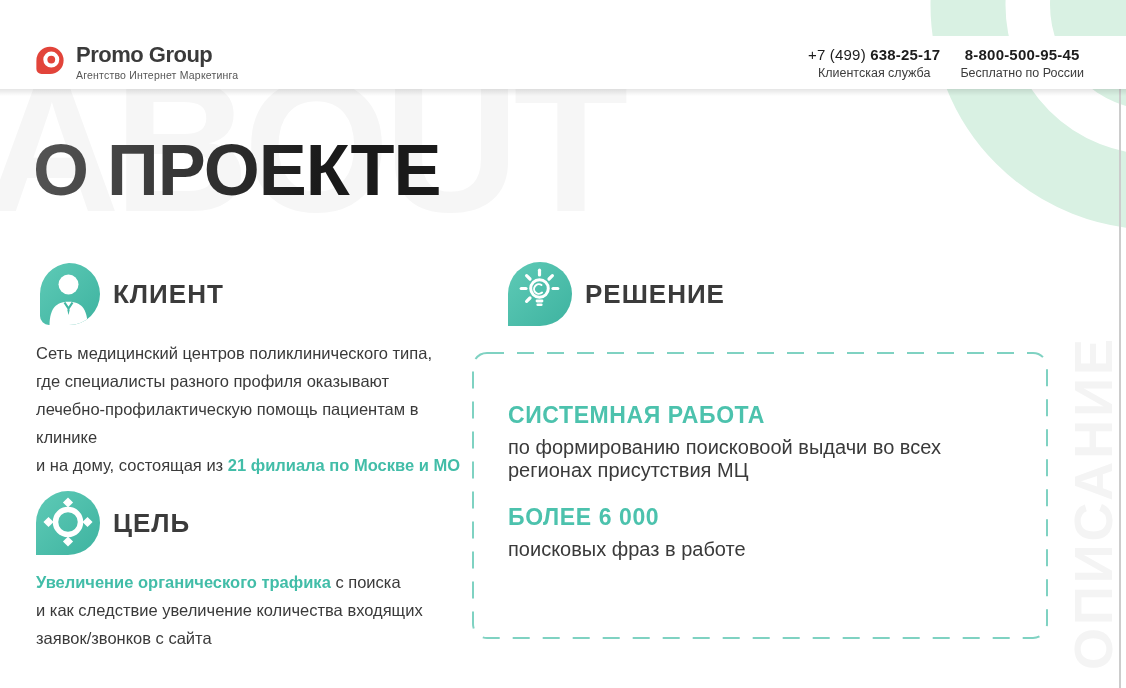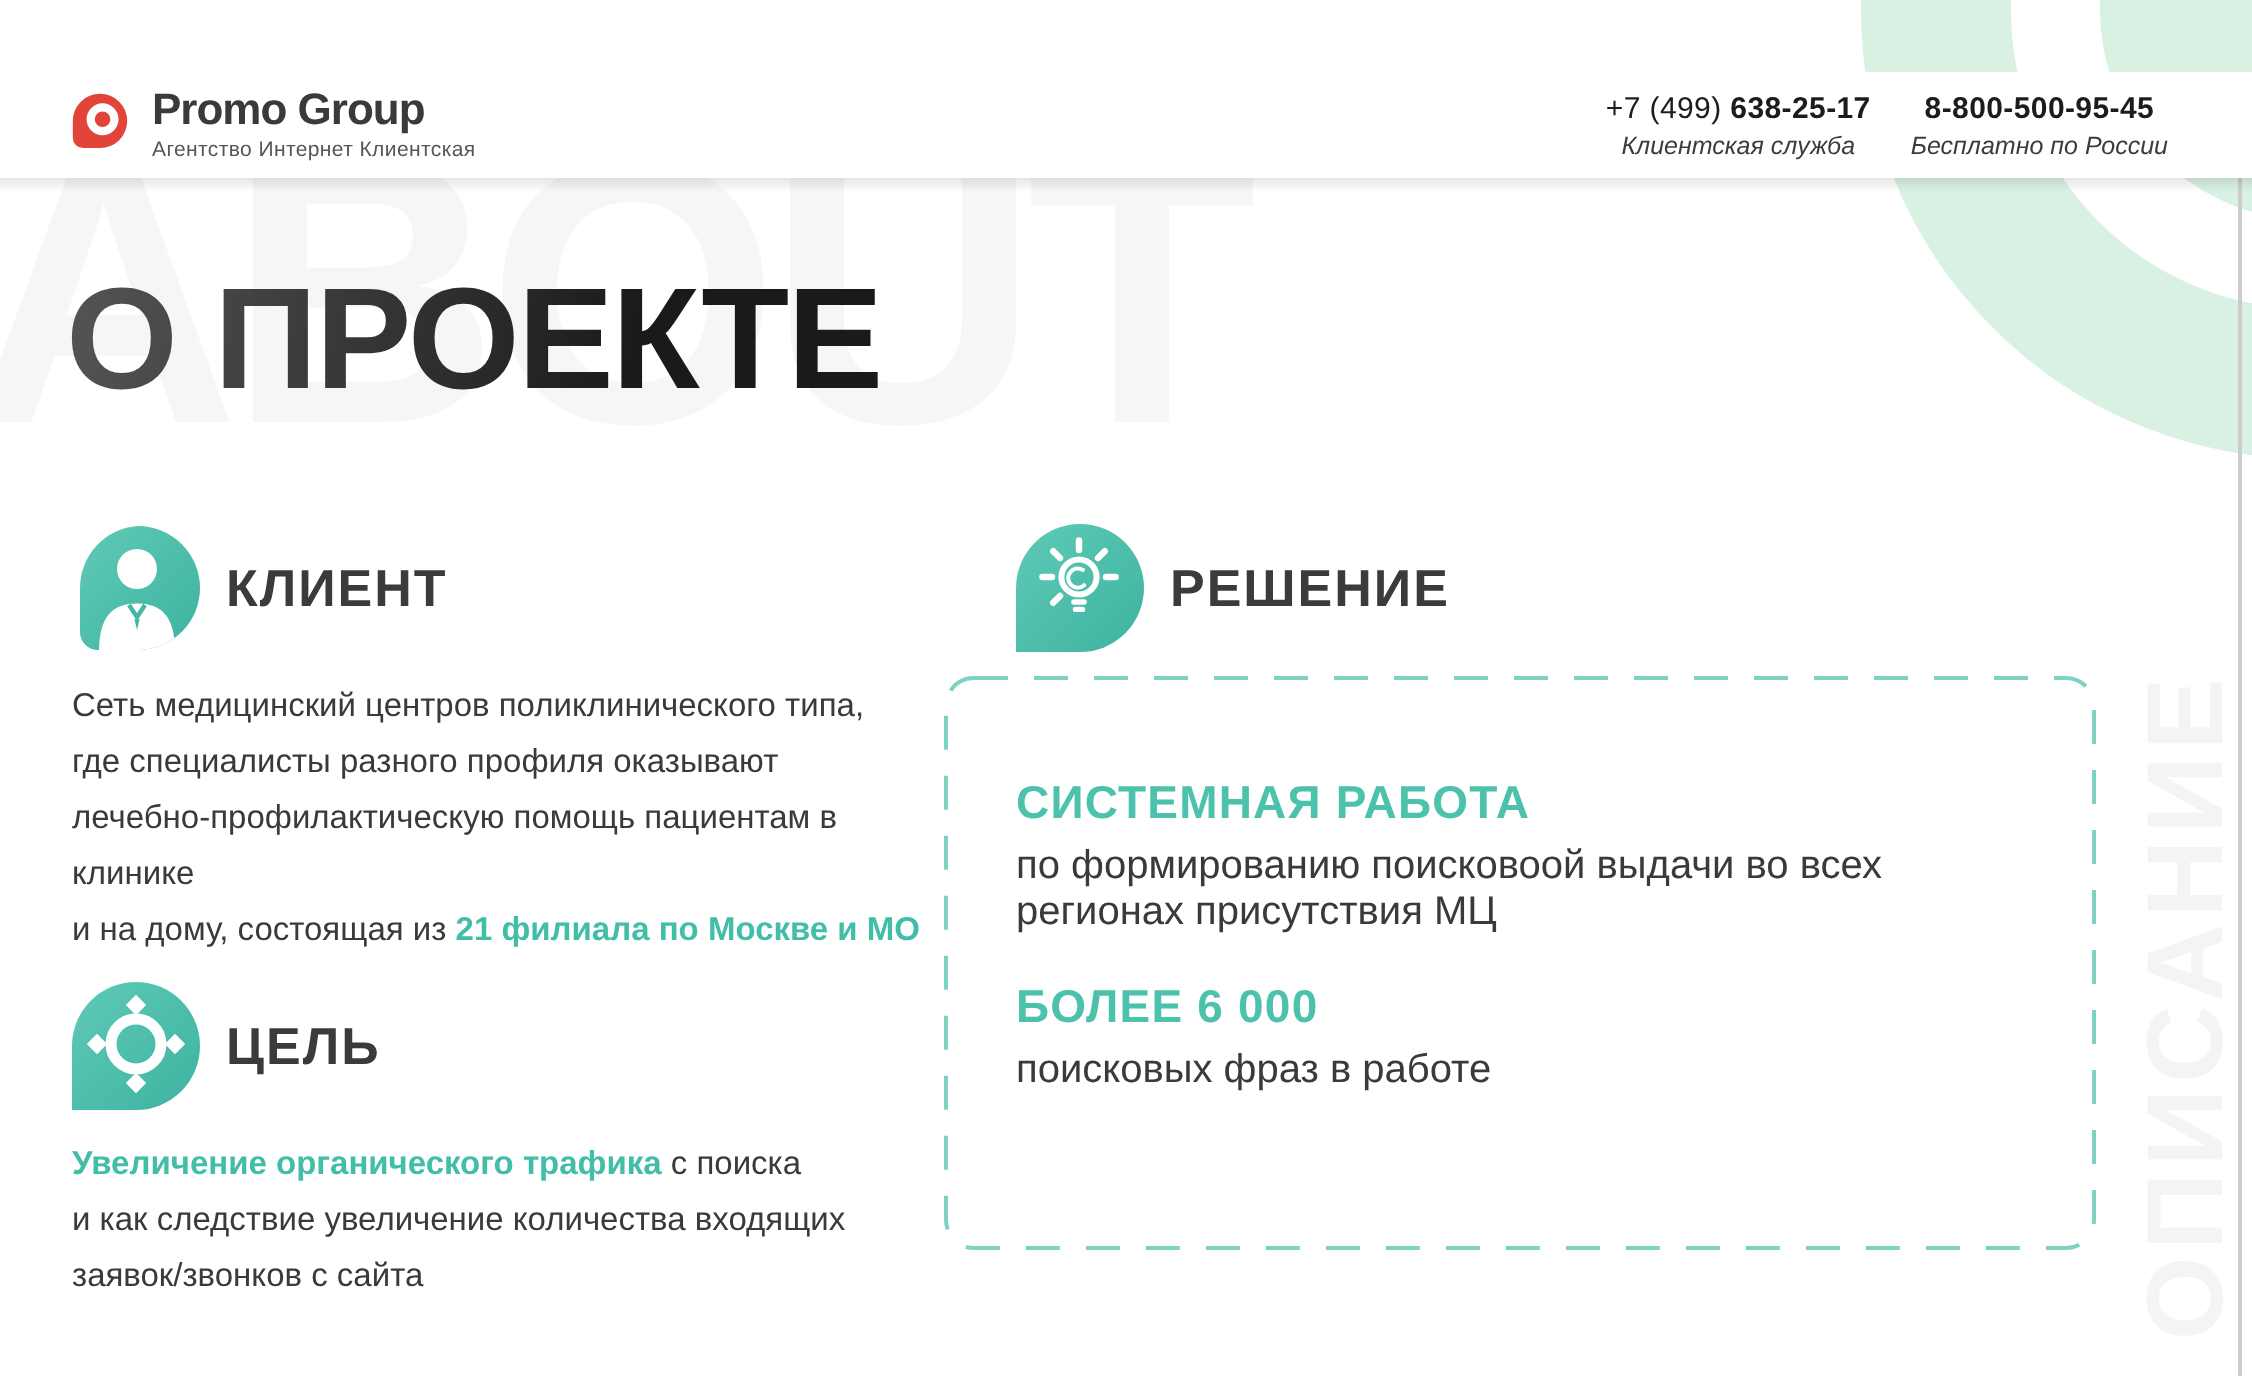--- a/index.html
+++ b/index.html
@@ -36,21 +36,21 @@
     background:linear-gradient(rgba(0,0,0,0.10), rgba(0,0,0,0));
   }
   .logo { display:flex; align-items:center; gap:9px; cursor:pointer; }
   .logo-mark { width:34px; height:36px; }
   .logo-name { font-size:22px; font-weight:800; color:#3a3a3a; letter-spacing:-0.5px; line-height:1; }
   .logo-tagline { font-size:10.5px; color:#565656; margin-top:3px; letter-spacing:0.2px; }
   .phones { display:flex; gap:20px; }
   .phone { text-align:center; cursor:pointer; }
   .phone-number { font-size:15px; color:#1c1c1c; letter-spacing:0.2px; }
   .phone-number b { font-weight:800; }
-  .phone-label { font-size:12.5px; color:#3c3c3c; margin-top:3px;font-style:italic; }
+  .phone-label { font-size:12.5px; color:#3c3c3c; margin-top:3px; }
 
   
   .page-title {
     position:absolute; left:33px; top:134px; z-index:2;
     font-size:72px; font-weight:800; line-height:1; letter-spacing:-1px;
     background:linear-gradient(100deg,#555 0%,#1a1a1a 70%);
     -webkit-background-clip:text; background-clip:text; color:transparent;
   }
 
   
@@ -58,21 +58,21 @@
   .solution-head { position:absolute; left:508px; top:262px; z-index:2; }
   .sec-head { display:flex; align-items:center; gap:13px; height:64px; }
   .sec-icon { width:64px; height:64px; flex:0 0 auto; }
   .sec-title { font-size:26px; font-weight:800; color:#3b3b3b; letter-spacing:1px; }
   .body-text { margin-top:13px; font-size:16.5px; line-height:28px; color:#3a3a3a; white-space:pre-line; }
   .accent { color:#42bda8; font-weight:700; }
   .goal-section { margin-top:12px; }
 
   
   .solution-box {
-    position:absolute; left:472px; top:338px; width:576px; height:287px; z-index:2;
+    position:absolute; left:472px; top:352px; width:576px; height:287px; z-index:2;
     padding:50px 36px 0;
   }
   .box-border { position:absolute; inset:0; width:100%; height:100%; }
   .sol-item { position:relative; }
   .sol-item + .sol-item { margin-top:22px; }
   .sol-title { font-size:23px; font-weight:800; color:#4cc2ad; letter-spacing:0.6px; }
   .sol-sub { font-size:20px; color:#3a3a3a; margin-top:7px; }
 </style>
 </head>
 <body>
@@ -99,21 +99,21 @@
 <div class="edge-line"></div>
 
 <div class="header">
   <div class="logo">
     <svg class="logo-mark" viewBox="0 0 40 42">
       <path d="M20 2 a16 16 0 0 1 0 32 H10 a6 6 0 0 1 -6 -6 V18 A16 16 0 0 1 20 2 Z" fill="#e2443a"></path>
       <circle cx="21.5" cy="17" r="7" fill="none" stroke="#ffffff" stroke-width="4.8"></circle>
     </svg>
     <div>
       <div class="logo-name">Promo Group</div>
-      <div class="logo-tagline">Агентство Интернет Клиентская</div>
+      <div class="logo-tagline">Агентство Интернет Маркетинга</div>
     </div>
   </div>
   <div class="phones">
     <div class="phone">
       <div class="phone-number"><span>+7 (499) </span><b>638-25-17</b></div>
       <div class="phone-label">Клиентская служба</div>
     </div>
     <div class="phone">
       <div class="phone-number"><b>8-800-500-95-45</b></div>
       <div class="phone-label">Бесплатно по России</div>

